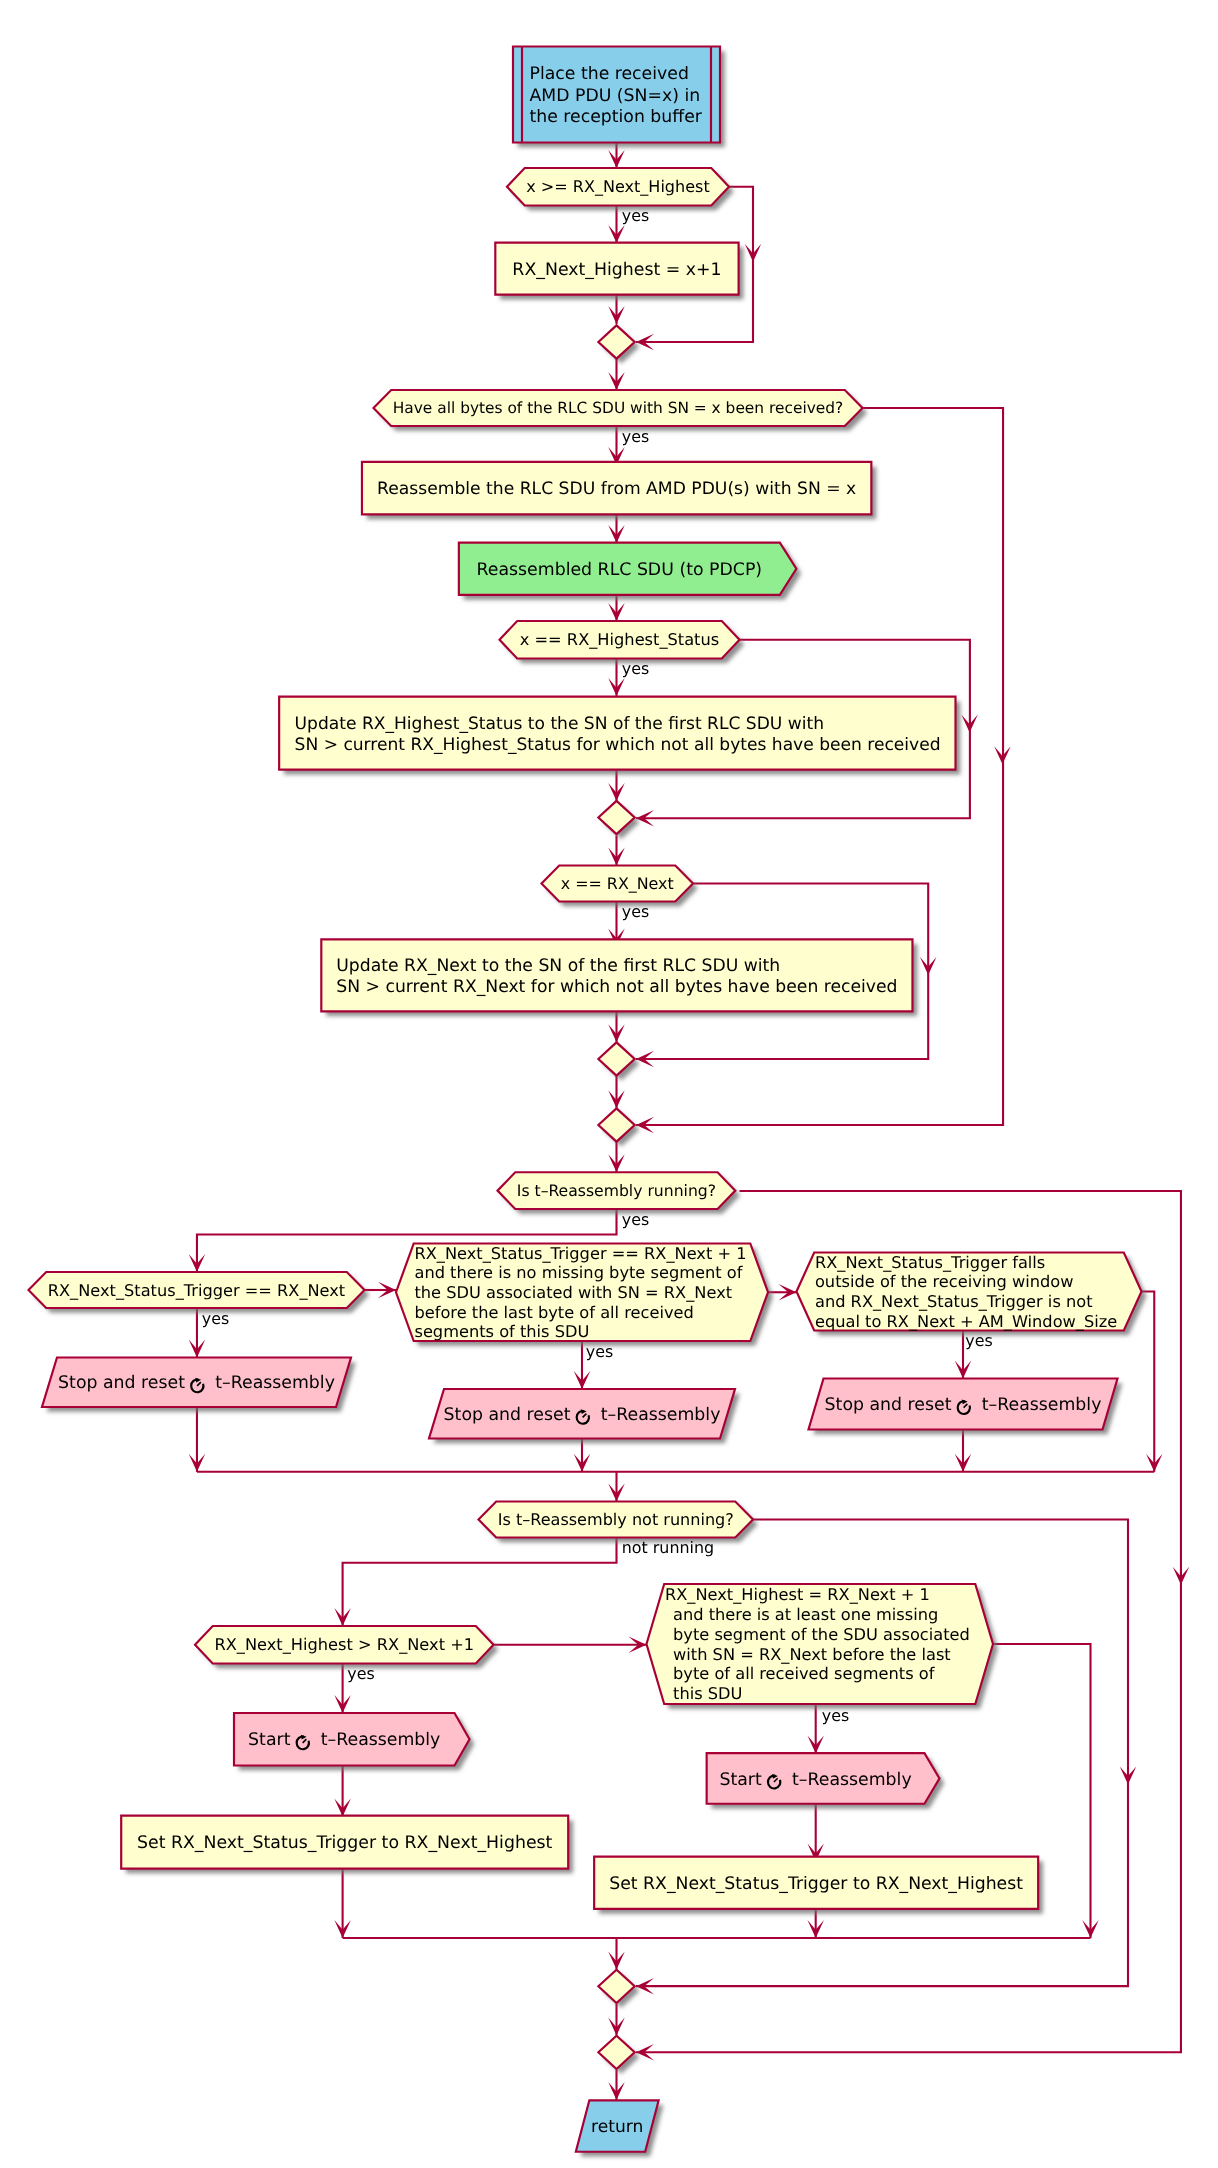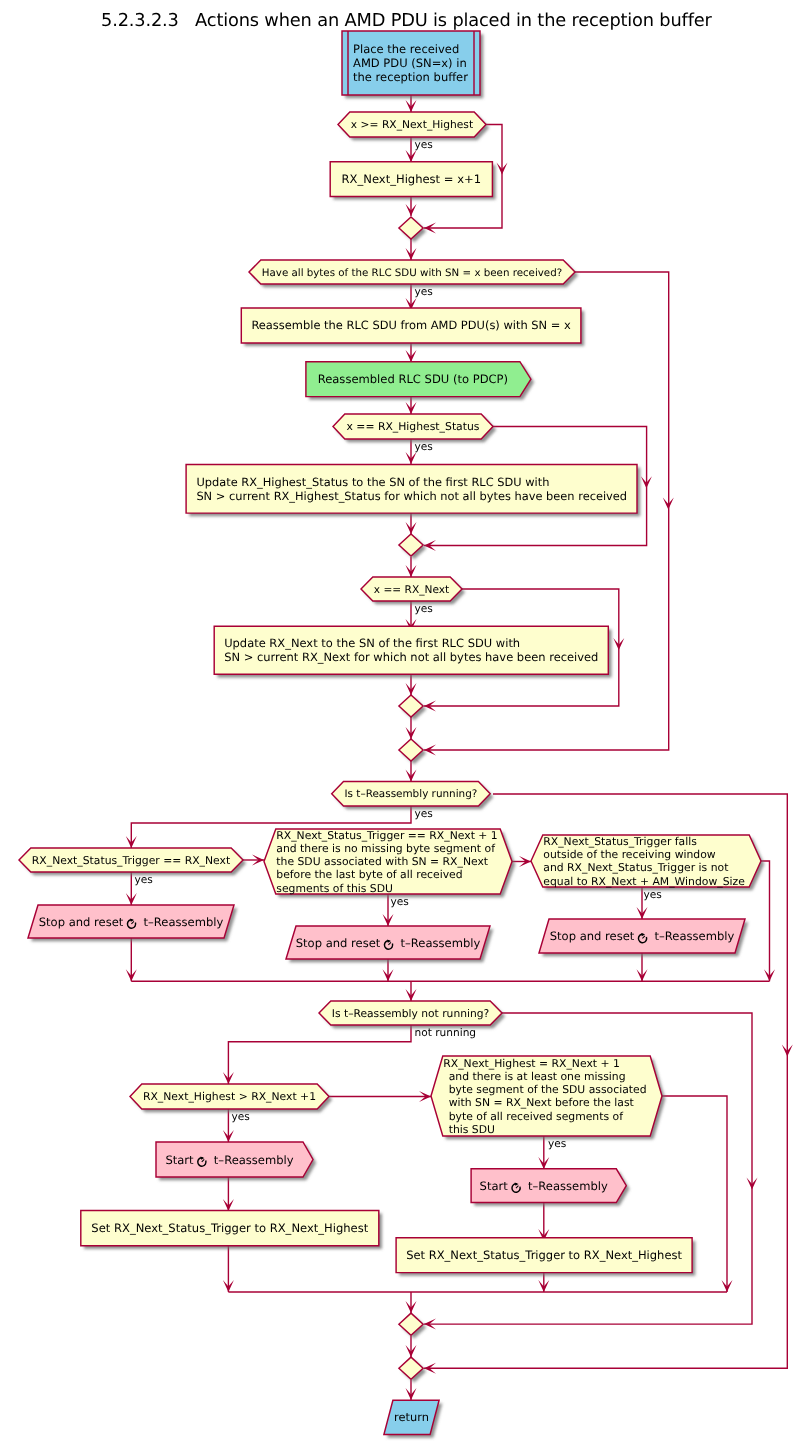--- a/index.html
+++ b/index.html
@@ -8,21 +8,20 @@
   #title{position:absolute;left:101px;top:10px;font-size:17.8px;letter-spacing:-0.17px;color:#000;white-space:pre;}
   #diagram{position:absolute;left:0;top:0;width:812px;height:1445px;}
   .nodetext{font-family:"DejaVu Sans",sans-serif;fill:#000;}
   .edgelabel{font-family:"DejaVu Sans",sans-serif;fill:#000;}
   .timerglyph{font-size:1.17em;}
 </style>
 </head>
 <body>
 
 <div id="page">
-  <div id="title"><span>5.2.3.2.3</span>&nbsp;&nbsp;&nbsp;<span>Actions when an AMD PDU is placed in the reception buffer</span></div>
   <svg id="diagram" viewBox="0 0 812 1445" width="812" height="1445" xmlns="http://www.w3.org/2000/svg">
     <defs>
       <filter id="softshadow" x="-30%" y="-30%" width="180%" height="180%">
         <feGaussianBlur in="SourceGraphic" stdDeviation="1.55"></feGaussianBlur>
       </filter>
     </defs>
     <g id="edges">
         <g>
           <polyline points="411,95 411,112" fill="none" stroke="#A80036" stroke-width="1.4"></polyline>
           <path d="M411,112L405.5,100L411,106.48L416.5,100Z" fill="#A80036" stroke="none"></path>

